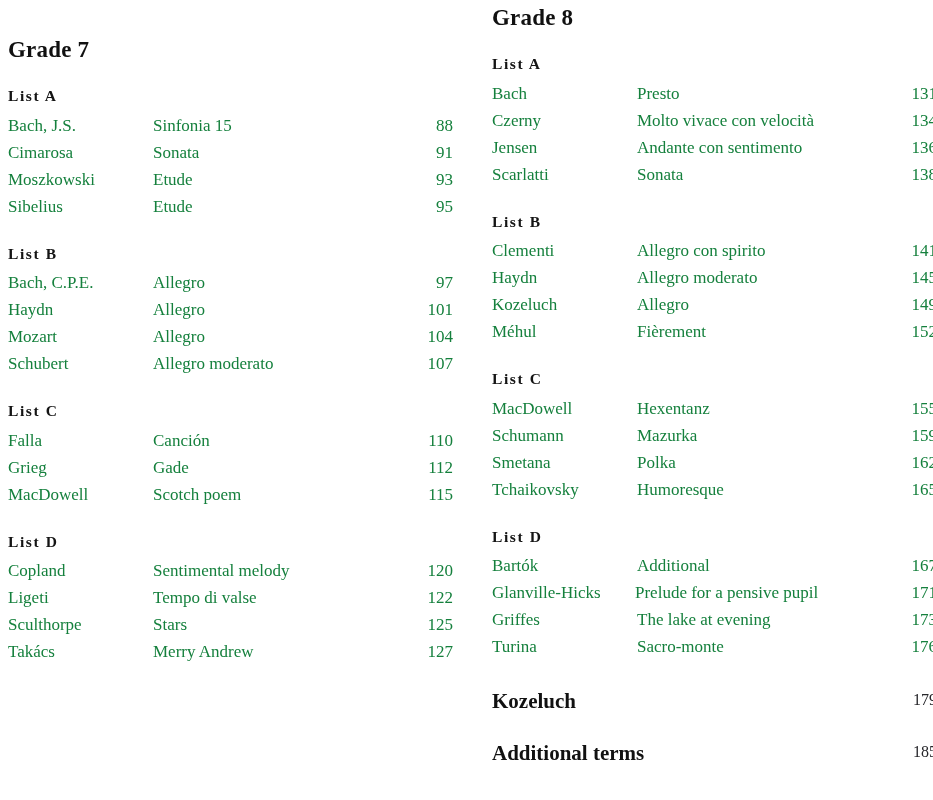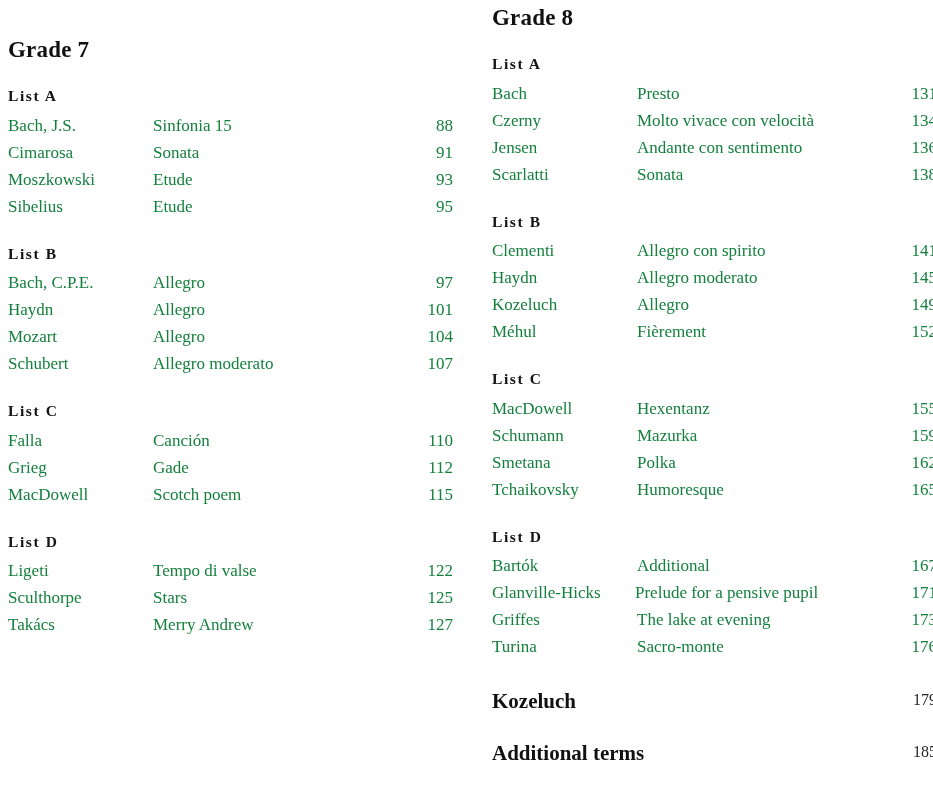--- a/index.html
+++ b/index.html
@@ -197,20 +197,27 @@
           <div class="entry-composer">MacDowell</div>
           <div class="entry-title">
             <span class="wrap-line">Scotch poem</span>
           </div>
           <div class="entry-page">115</div>
         </div>
       </div>
       <div class="list-block">
         <div class="list-heading">List D</div>
         <div class="entry">
+          <div class="entry-composer">Copland</div>
+          <div class="entry-title">
+            <span class="wrap-line">Sentimental melody</span>
+          </div>
+          <div class="entry-page">120</div>
+        </div>
+        <div class="entry">
           <div class="entry-composer">Ligeti</div>
           <div class="entry-title">
             <span class="wrap-line">Tempo di valse</span>
           </div>
           <div class="entry-page">122</div>
         </div>
         <div class="entry">
           <div class="entry-composer">Sculthorpe</div>
           <div class="entry-title">
             <span class="wrap-line">Stars</span>

